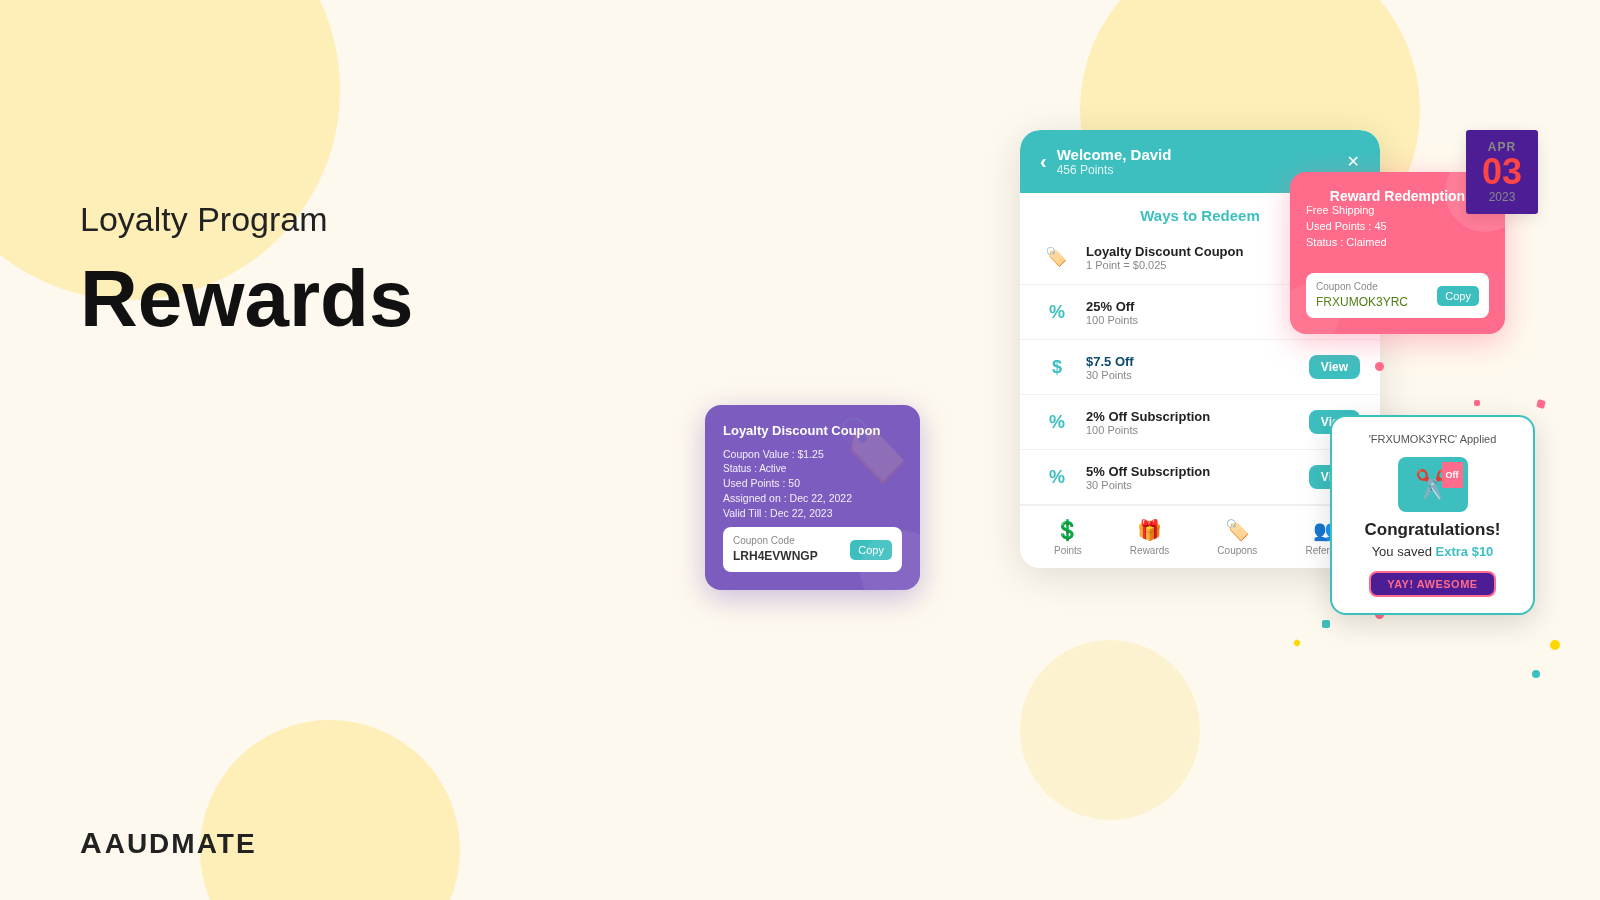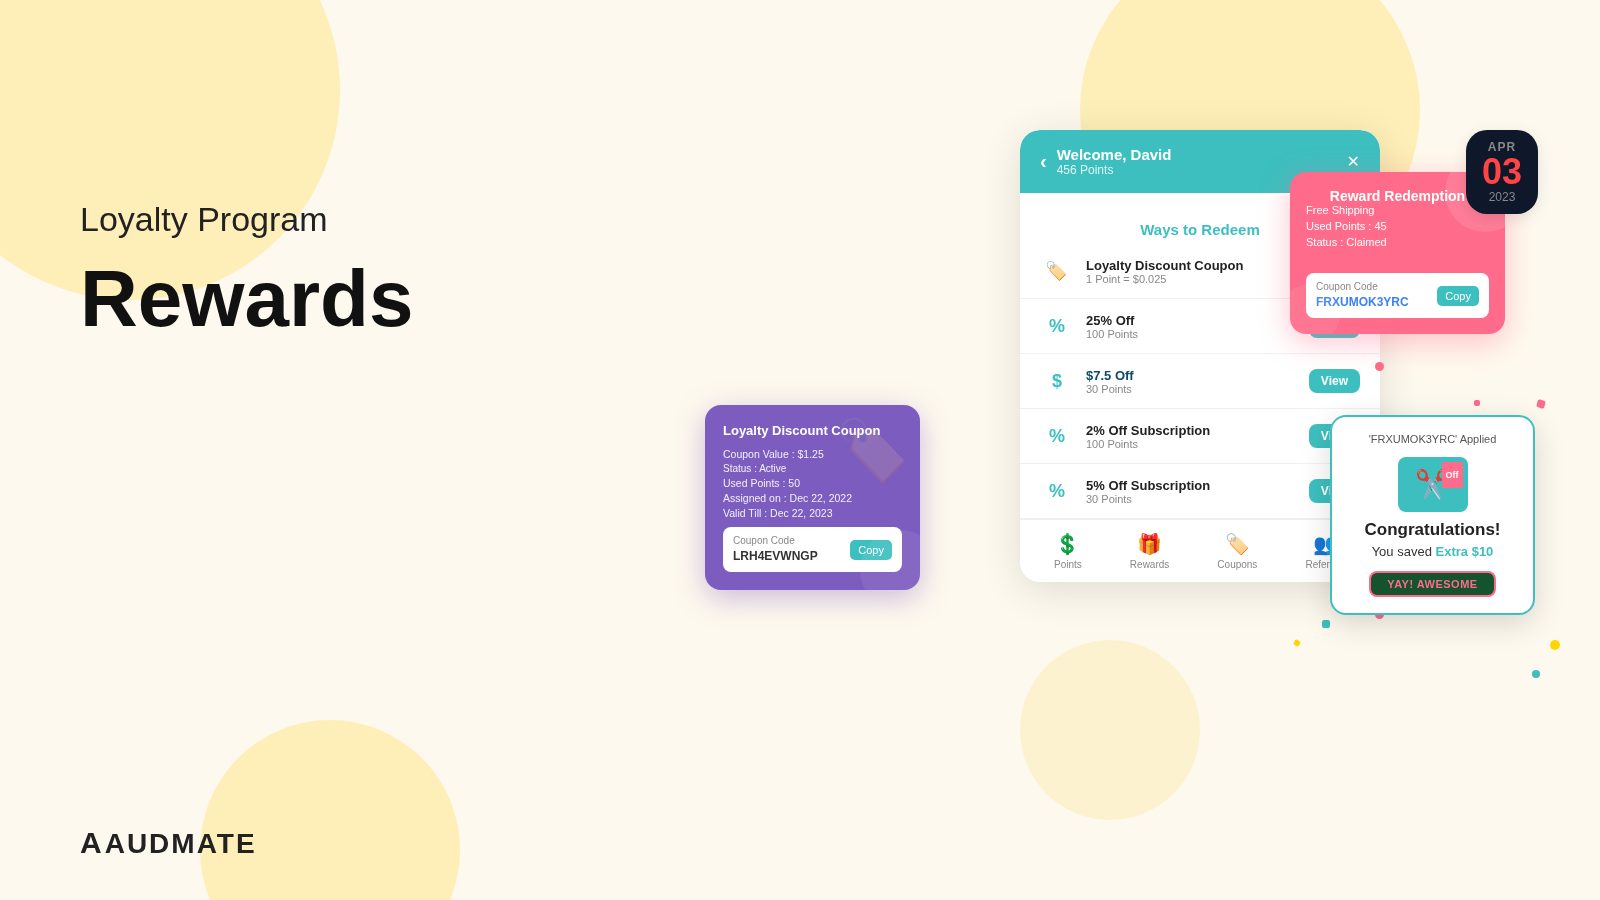--- a/index.html
+++ b/index.html
@@ -119,40 +119,40 @@
   <div class="subtitle">Loyalty Program</div>
   <div class="main-title">Rewards</div>
 </div>
 
 <div class="logo">
   <span>
     <span style="font-weight:900; font-size:30px; letter-spacing:3px;">A</span><span style="letter-spacing:2px;">AUDMATE</span>
   </span>
 </div>
 
-<div class="date-badge" style="position:absolute; right:62px; top:130px; text-align:center; background:#0f172a; border-radius:21px; padding:10px 16px; box-shadow:0 4px 15px rgba(0,0,0,0.1); z-index:10;">
+<div class="date-badge" style="position:absolute; right:62px; top:130px; text-align:center; background:#4c1d95; border-radius:3px; padding:10px 16px; box-shadow:0 4px 15px rgba(0,0,0,0.1); z-index:10;">
   <div class="date-month">APR</div>
   <div class="date-day">03</div>
   <div class="date-year">2023</div>
 </div>
 
 <div class="widget-panel" style="position:absolute; right:220px; top:130px; width:360px; background:white; border-radius:20px; box-shadow:0 8px 40px rgba(0,0,0,0.12); z-index:5;">
 
   <div class="widget-header" style="background:#3dbfbf; padding:16px 20px; display:flex; align-items:center; justify-content:space-between; border-radius:20px 20px 0 0;">
     <div class="widget-header-left" style="display:flex;align-items:center;gap:10px;">
       <span class="back-btn" style="color:white;font-size:20px;cursor:pointer;font-weight:bold;">‹</span>
       <div>
         <div style="color:white;font-size:15px;font-weight:600;">Welcome, David</div>
         <div style="color:rgba(255,255,255,0.85);font-size:12px;">456 Points</div>
       </div>
     </div>
     <span style="color:white;font-size:16px;cursor:pointer;">✕</span>
   </div>
 
-  <div style="color:#3dbfbf;font-size:15px;font-weight:600;padding:28px 20px 6px;text-align:center;">Ways to Redeem</div>
+  <div style="color:#3dbfbf;font-size:15px;font-weight:600;padding:14px 20px 6px;text-align:center;">Ways to Redeem</div>
 
   <div style="display:flex;align-items:center;padding:10px 20px;border-bottom:1px solid #f0f0f0;gap:12px;">
     <div style="width:34px;height:34px;display:flex;align-items:center;justify-content:center;font-size:18px;color:#3dbfbf;flex-shrink:0;">🏷️</div>
     <div style="flex:1;">
       <div style="font-size:13px;font-weight:600;color:#222;">Loyalty Discount Coupon</div>
       <div style="font-size:11px;color:#888;">1 Point = $0.025</div>
     </div>
     <button style="background:#3dbfbf;color:white;border:none;border-radius:8px;padding:5px 12px;font-size:12px;font-weight:600;cursor:pointer;">Vie...</button>
   </div>
 
@@ -217,21 +217,21 @@
   <div style="position:absolute;top:-20px;right:-20px;width:80px;height:80px;border-radius:50%;background:rgba(255,255,255,0.12);"></div>
   <div style="position:absolute;bottom:-10px;left:-10px;width:60px;height:60px;border-radius:50%;background:rgba(255,255,255,0.08);"></div>
 
   <div style="color:white;font-size:14px;font-weight:700;text-align:center;margin-bottom:0;">Reward Redemption</div>
   <div style="color:white;font-size:11px;margin-bottom:4px;font-weight:500;">Free Shipping</div>
   <div style="color:white;font-size:11px;margin-bottom:4px;font-weight:500;">Used Points : 45</div>
   <div style="color:white;font-size:11px;margin-bottom:25px;font-weight:500;">Status : Claimed</div>
   <div style="background:white;border-radius:8px;padding:8px 10px;display:flex;align-items:center;justify-content:space-between;">
     <div>
       <span style="font-size:10px;color:#888;display:block;">Coupon Code</span>
-      <span style="font-size:12px;font-weight:700;color:#3b82f6;">FRXUMOK3YRC</span>
+      <span style="font-size:12px;font-weight:400;color:#4d7c0f;">FRXUMOK3YRC</span>
     </div>
     <button style="background:#3dbfbf;color:white;border:none;border-radius:5px;padding:4px 8px;font-size:11px;cursor:pointer;">Copy</button>
   </div>
 </div>
 
 <div style="position:absolute;left:705px;top:405px;width:215px;background:#7c5cbf;border-radius:16px;padding:18px;box-shadow:0 8px 30px rgba(124,92,191,0.4);z-index:8;overflow:hidden;">
 
   <div style="position:absolute;top:10px;right:10px;opacity:0.15;font-size:60px;">🏷️</div>
   <div style="position:absolute;bottom:-20px;right:-20px;width:80px;height:80px;border-radius:50%;background:rgba(255,255,255,0.08);"></div>
 
@@ -258,21 +258,21 @@
     <div style="width:70px;height:55px;background:#3dbfbf;border-radius:8px;display:flex;align-items:center;justify-content:center;margin:0 auto;position:relative;">
       <span style="font-size:28px;">✂️</span>
       <div style="position:absolute;top:5px;right:5px;background:#ff6b8a;color:white;font-size:9px;font-weight:700;padding:8px 4px;border-radius:0;">Off</div>
     </div>
   </div>
   
   <div style="font-size:17px;font-weight:700;color:#222;margin-bottom:4px;">Congratulations!</div>
   <div style="font-size:13px;color:#333;margin-bottom:12px;">
     <span>You saved</span> <span style="color:#3dbfbf;font-weight:700;">Extra $10</span>
   </div>
-  <button style="background:#14532d;border:2px solid #ff6b8a;color:#ff6b8a;border-radius:8px;padding:5px 16px;font-size:11px;font-weight:700;cursor:pointer;letter-spacing:0.5px;">YAY! AWESOME</button>
+  <button style="background:#4c1d95;border:2px solid #ff6b8a;color:#ff6b8a;border-radius:8px;padding:5px 16px;font-size:11px;font-weight:700;cursor:pointer;letter-spacing:0.5px;">YAY! AWESOME</button>
 </div>
 
 <div style="position:absolute;right:260px;top:435px;width:8px;height:8px;border-radius:50%;background:#3dbfbf;"></div>
 <div style="position:absolute;right:55px;top:400px;width:8px;height:8px;border-radius:2px;background:#ff6b8a;transform:rotate(15deg);"></div>
 <div style="position:absolute;right:40px;top:640px;width:10px;height:10px;border-radius:50%;background:#ffd700;"></div>
 <div style="position:absolute;right:270px;top:620px;width:8px;height:8px;background:#3dbfbf;border-radius:2px;"></div>
 <div style="position:absolute;right:310px;top:415px;width:6px;height:6px;border-radius:50%;background:#ff6b8a;"></div>
 <div style="position:absolute;right:300px;top:640px;width:6px;height:6px;background:#ffd700;border-radius:2px;transform:rotate(30deg);"></div>
 <div style="position:absolute;right:60px;top:670px;width:8px;height:8px;border-radius:50%;background:#3dbfbf;"></div>
 <div style="position:absolute;right:120px;top:400px;width:6px;height:6px;background:#ff6b8a;border-radius:2px;"></div>

